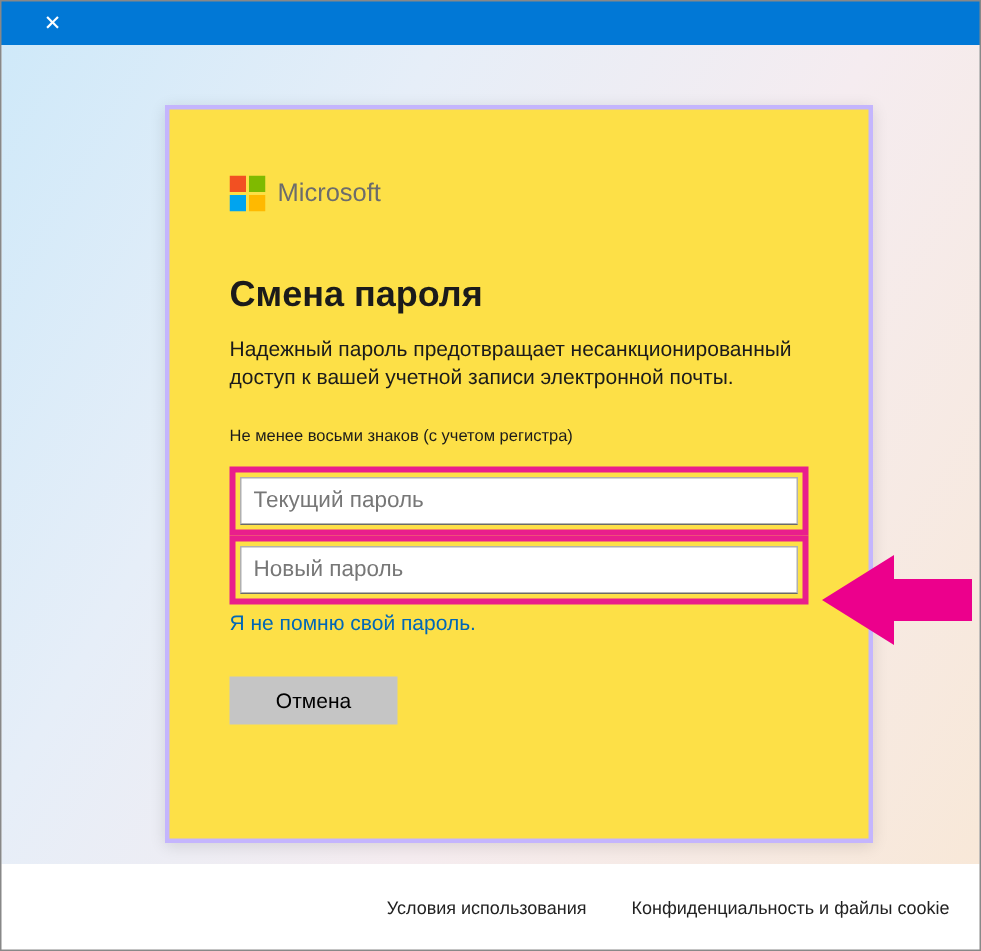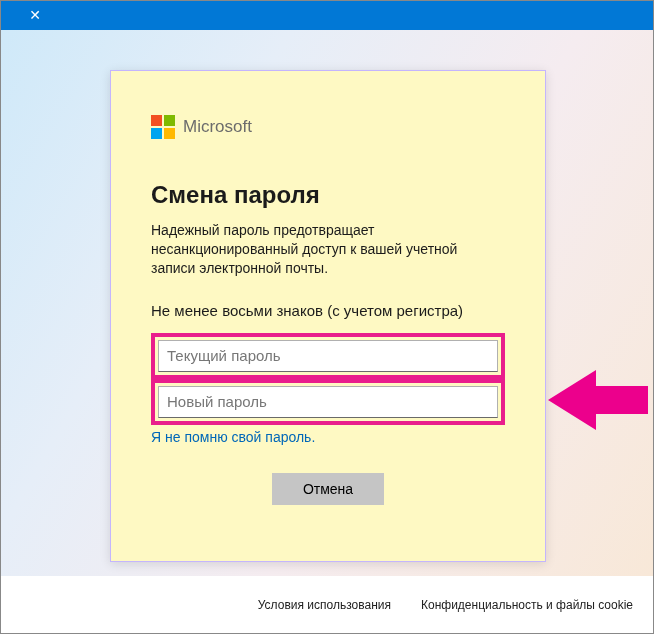--- a/index.html
+++ b/index.html
@@ -40,24 +40,24 @@
     top: 30px;
     left: 1px;
     right: 1px;
     height: 546px;
     background: linear-gradient(120deg, #cfe9f9 0%, #e6eef8 30%, #f5ecf0 60%, #f8e8d8 100%);
   }
   .card {
     position: absolute;
     top: 70px;
     left: 110px;
-    width: 436px;
+    width: 472px;
     height: 492px;
-    background: #fef9c3;
-    border: 1px solid #c4b5fd;
+    background: #fde047;
+    border: 3px solid #c4b5fd;
     box-shadow: 0 2px 10px rgba(0,0,0,0.12);
     padding: 44px 40px 30px 40px;
     display: flex;
     flex-direction: column;
   }
   .ms-logo-row {
     display: flex;
     align-items: center;
     gap: 8px;
     margin-bottom: 42px;
@@ -70,21 +70,21 @@
     color: #1b1b1b;
     margin-bottom: 12px;
   }
   .description {
     font-size: 14px;
     color: #1b1b1b;
     line-height: 1.35;
     margin-bottom: 24px;
   }
   .rule {
-    font-size: 15px;
+    font-size: 11px;
     color: #1b1b1b;
     margin-bottom: 14px;
   }
   .input-wrap {
     border: 4px solid #e91e8c;
     padding: 3px;
     margin-bottom: 0;
   }
   .text-input {
     width: 100%;
@@ -100,21 +100,21 @@
   .text-input::placeholder { color: #777; }
   .forgot-link {
     color: #0067b8;
     font-size: 14px;
     margin-top: 4px;
     margin-bottom: 28px;
     cursor: pointer;
   }
   .button-row {
     display: flex;
-    justify-content: center;
+    justify-content: space-between;
     gap: 20px;
   }
   .btn {
     width: 112px;
     height: 32px;
     border: 0;
     font-size: 14px;
     font-family: inherit;
     cursor: pointer;
   }

